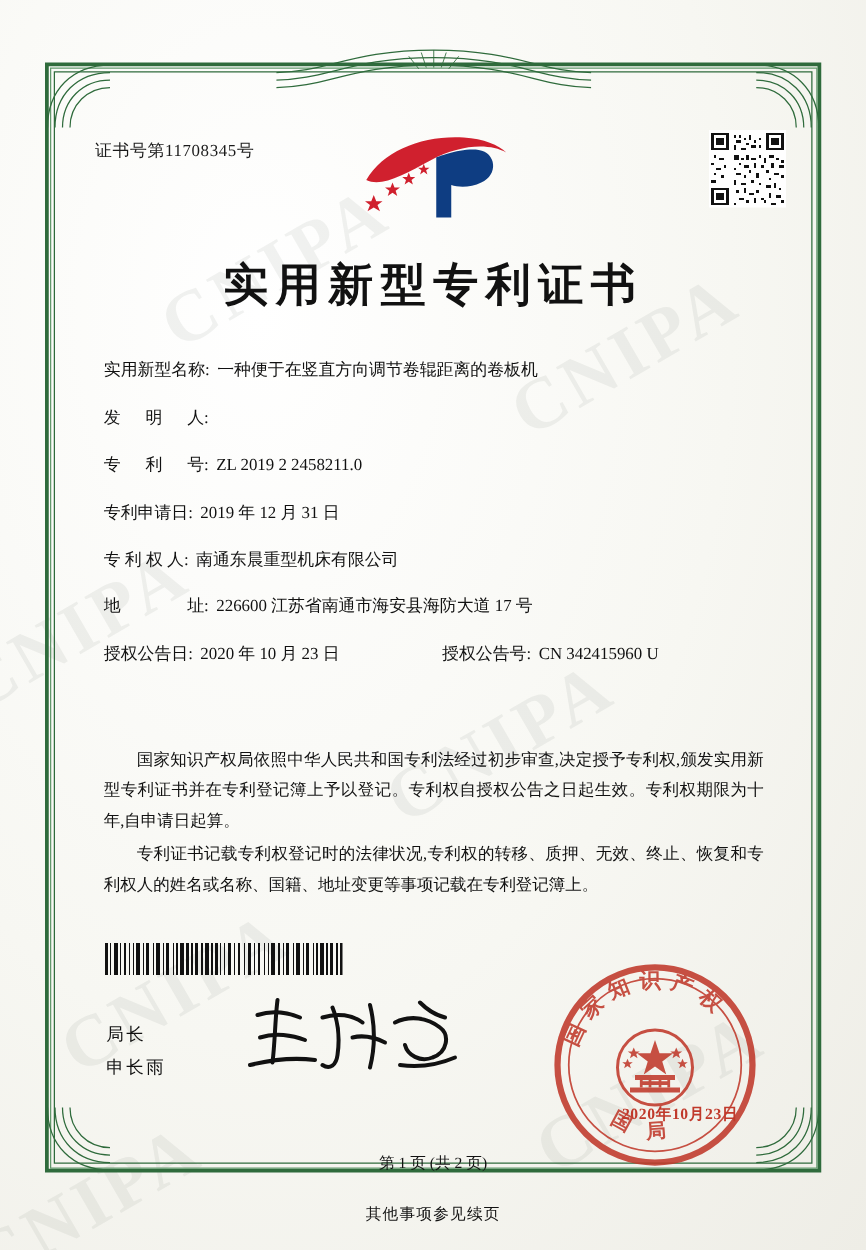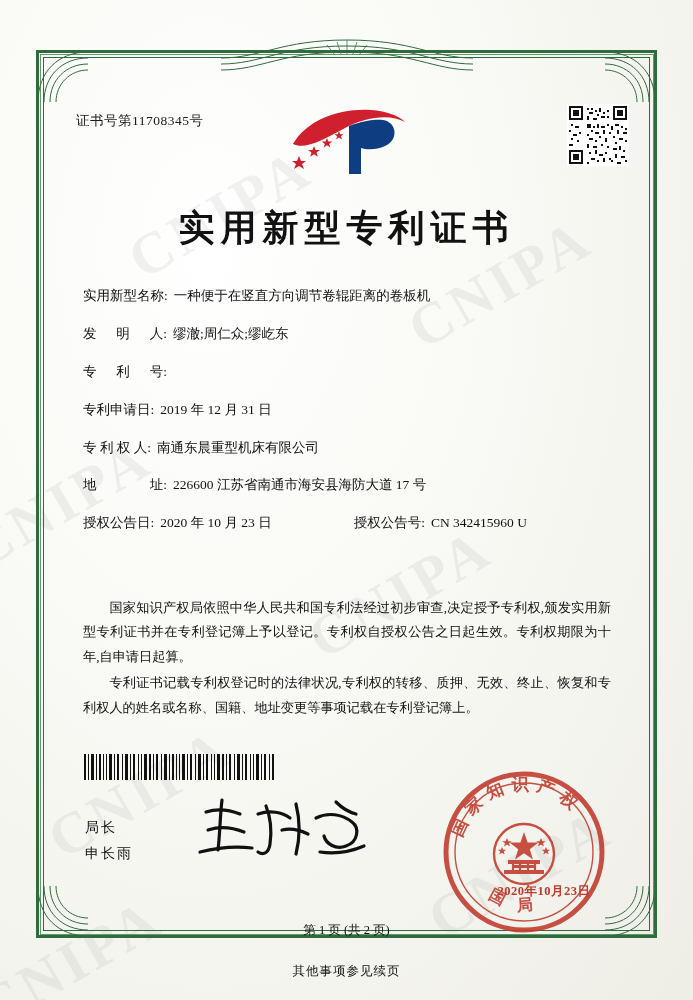--- a/index.html
+++ b/index.html
@@ -411,25 +411,25 @@
 
   <div class="fields">
 
     <div class="frow">
       <span class="flabel">实用新型名称:</span>
       <span class="fvalue">一种便于在竖直方向调节卷辊距离的卷板机</span>
     </div>
 
     <div class="frow">
       <span class="flabel spread">发<span>明</span><span>人:</span></span>
-      <span class="fvalue">缪澈;周仁众;缪屹东</span>
     </div>
 
     <div class="frow">
       <span class="flabel spread">专<span>利</span><span>号:</span></span>
+      <span class="fvalue">ZL 2019 2 2458211.0</span>
     </div>
 
     <div class="frow">
       <span class="flabel">专利申请日:</span>
       <span class="fvalue">2019 年 12 月 31 日</span>
     </div>
 
     <div class="frow">
       <span class="flabel">专 利 权 人:</span>
       <span class="fvalue">南通东晨重型机床有限公司</span>

